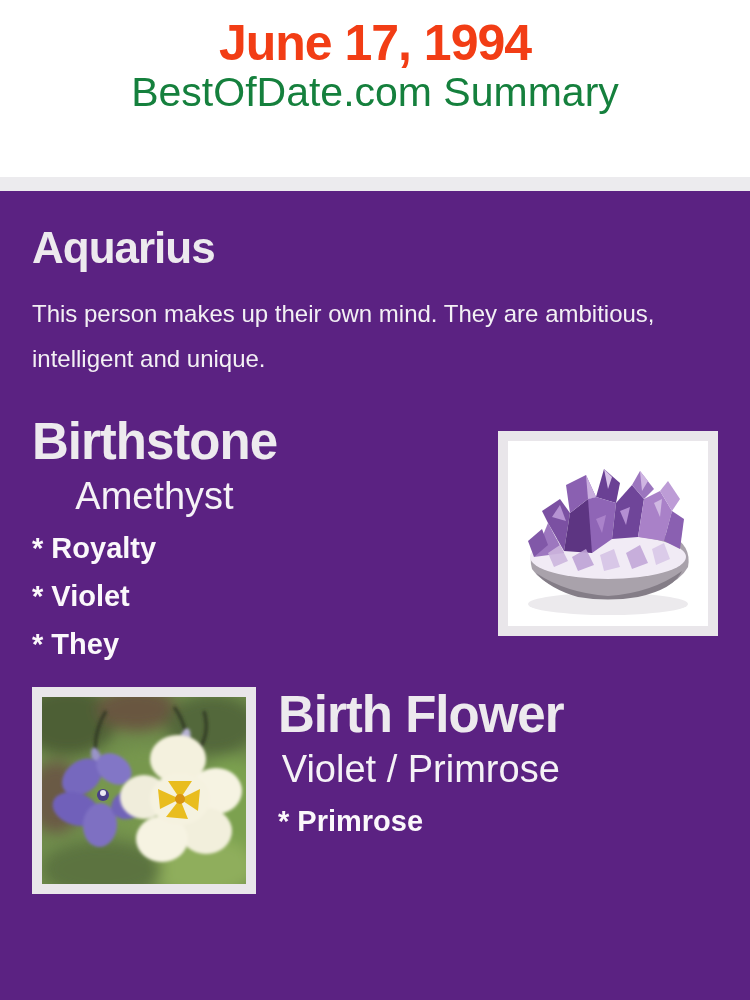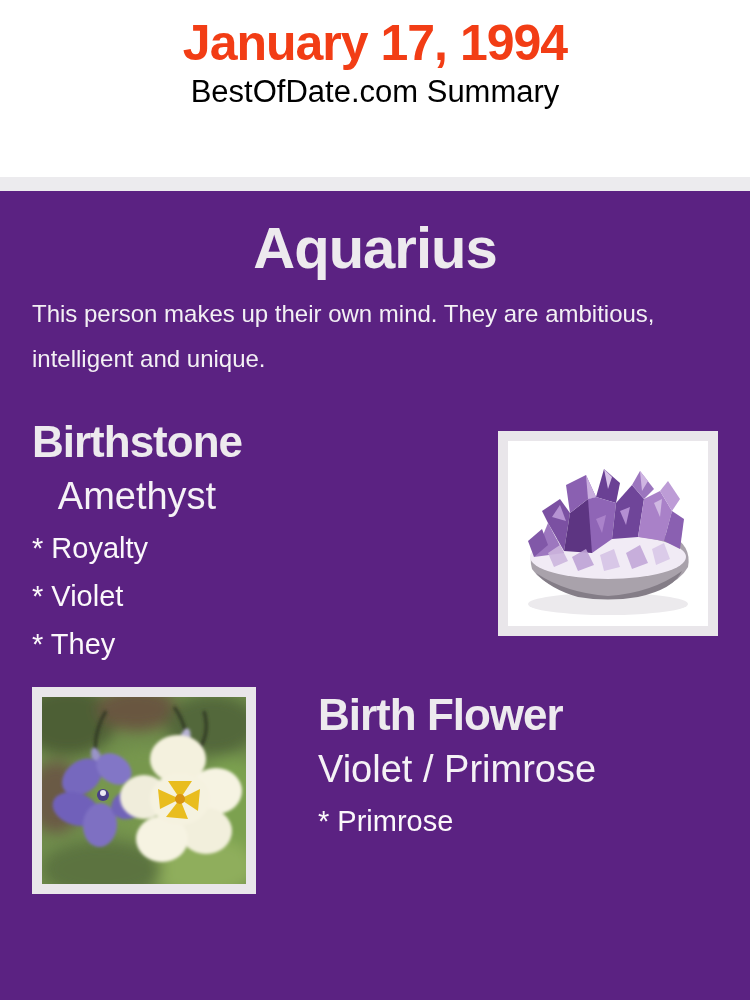--- a/index.html
+++ b/index.html
@@ -3,48 +3,48 @@
 <meta charset="utf-8">
 <style>
   * { margin:0; padding:0; box-sizing:border-box; }
   html,body { background:#fff; }
   body { font-family:"Liberation Sans","DejaVu Sans",sans-serif; }
   .page { position:relative; width:750px; height:1000px; overflow:hidden; background:#fff; margin:0 auto; }
 
   
   .header { height:177px; text-align:center; padding-top:14px; }
   .date-title { font-size:50px; line-height:58px; font-weight:700; color:#F23D15; letter-spacing:-1px; }
-  .site-summary { font-size:31px; line-height:40px; font-weight:400; color:#000000; }
+  .site-summary { font-size:41px; line-height:40px; font-weight:400; color:#15803d; }
   .born-line { font-size:30px; line-height:42px; font-weight:400; color:#47586A; }
   .divider { height:14px; background:#ECEBEE; }
 
   
   .purple { height:809px; background:#5B2282; padding:28px 32px 0 32px; color:#F3F0F4; }
-  .sign-heading { font-size:58px; line-height:58px; font-weight:700; color:#EDEAEE; margin-bottom:14px; letter-spacing:-1px;text-align:center; }
+  .sign-heading { font-size:44px; line-height:58px; font-weight:700; color:#EDEAEE; margin-bottom:14px; letter-spacing:-1px; }
   .sign-desc { font-size:24px; line-height:45px; font-weight:400; color:#F3F0F4; max-width:676px; margin-bottom:34px; }
 
   .row { display:flex; align-items:flex-start; }
-  .section-heading { font-size:44px; line-height:54px; font-weight:700; color:#EDEAEE; letter-spacing:-1px; }
+  .section-heading { font-size:51px; line-height:54px; font-weight:700; color:#EDEAEE; letter-spacing:-1px; }
   .section-name { font-size:38px; line-height:46px; font-weight:400; color:#F5F2F6; margin-top:4px;text-align:center; }
-  .trait { font-size:29px; line-height:35px; font-weight:400; color:#FBF8FB; margin-top:13px; }
+  .trait { font-size:29px; line-height:35px; font-weight:700; color:#FBF8FB; margin-top:13px; }
   .trait.first { margin-top:12px; }
 
   .birthstone-row { justify-content:space-between; }
   .photo-frame { border:10px solid #E9E6EA; background:#fff; flex:0 0 auto; font-size:0; }
   .frame-amethyst { margin-top:16px; }
   .flower-row { margin-top:25px; }
-  .flower-col { padding-left:22px; padding-top:1px;margin-left:40px; }
+  .flower-col { padding-left:22px; padding-top:1px; }
 </style>
 </head>
 <body>
 
 <div class="page">
 
   <header class="header">
-    <h1 class="date-title">January 17, 1994</h1>
+    <h1 class="date-title">June 17, 1994</h1>
     <div class="site-summary">BestOfDate.com Summary</div>
   </header>
 
   <div class="divider"></div>
 
   <section class="purple">
 
     <h2 class="sign-heading">Aquarius</h2>
     <p class="sign-desc">This person makes up their own mind. They are ambitious, intelligent and unique.</p>
 

